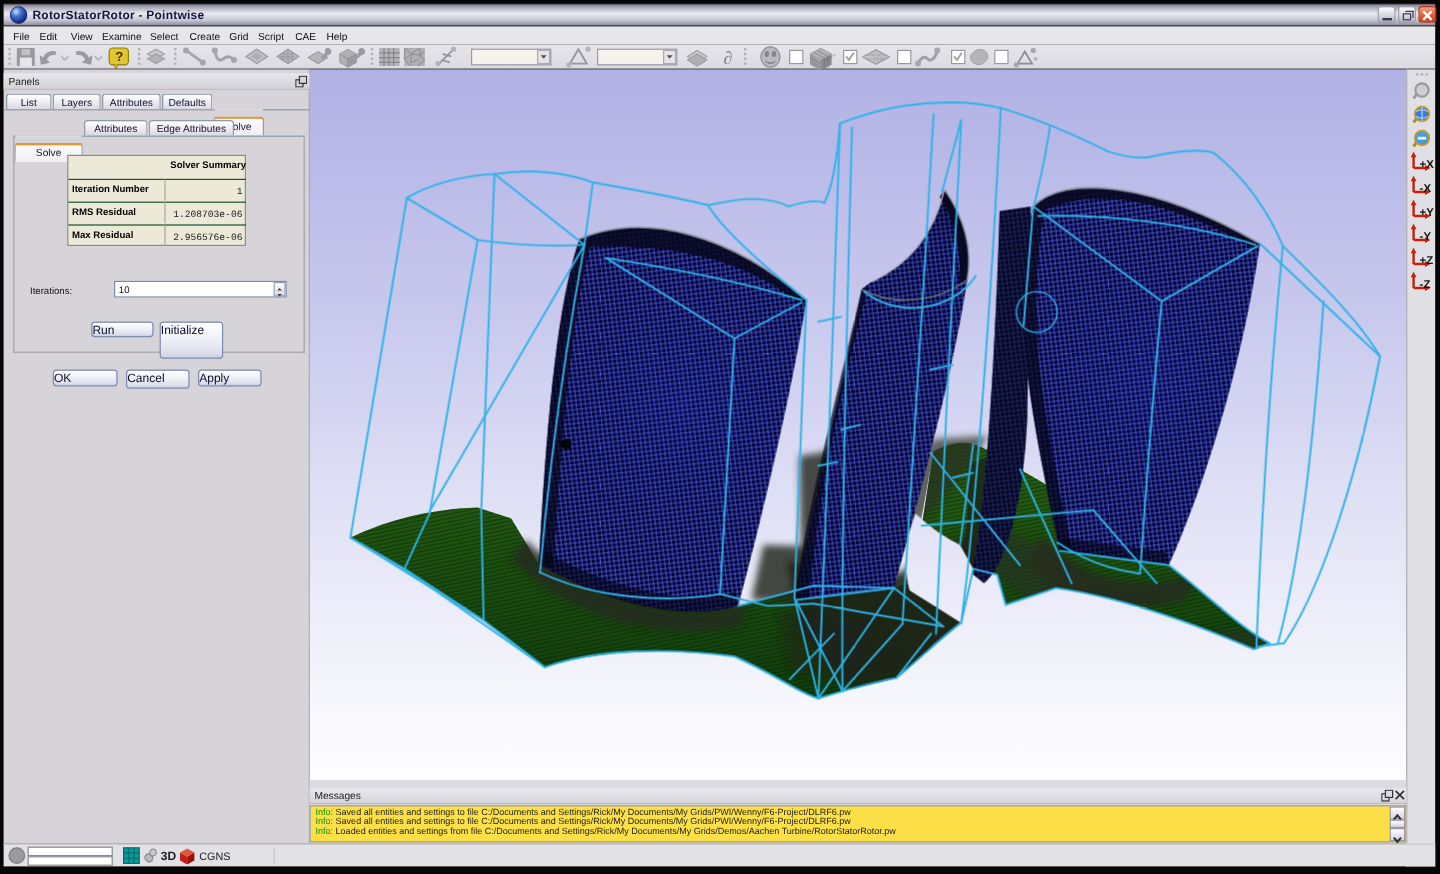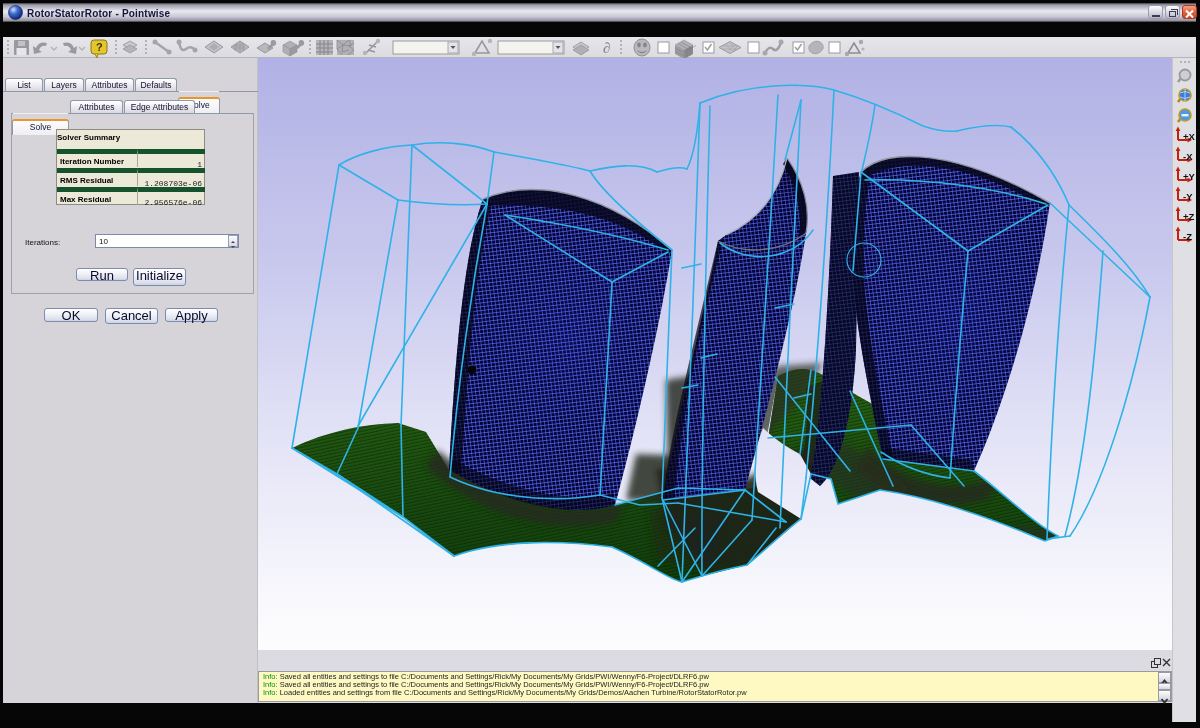--- a/index.html
+++ b/index.html
@@ -26,33 +26,33 @@
 #panelhdr { position:absolute; left:0; top:3px; width:255px; height:14px;
   background:linear-gradient(180deg,#e8e7ec,#d2d1d7); border-bottom:1px solid #bebdc5;}
 #panelhdr span { position:absolute; left:4px; top:2px; font-size:8.5px; color:#222; }
 .tab { position:absolute; white-space:nowrap; overflow:hidden; font-size:8.5px; color:#101030; text-align:center;
   background:linear-gradient(180deg,#ffffff,#eceaf0 55%,#d9d8df); border:1px solid #8e9aa8; border-bottom:none;
   border-radius:3px 3px 0 0; padding-top:1px; }
 .tabactive { background:linear-gradient(180deg,#fcfcfd,#efeff3); border-top:2px solid #e8952e;margin-top:22px; }
 .grp { position:absolute; border:1px solid #a2a1a8; }
 
 #tbl { position:absolute; border:1px solid #8d8c80; background:#ece9d8; }
-#tbl .cell { position:absolute; border-left:1px solid #a9a898; border-top:5px solid #14532d; font-size:8px; white-space:nowrap; }
-.btn { position:absolute; border:1px solid #7c8cb0; border-radius:3px; font-size:13px; color:#0a0a2a; text-align:center;
+#tbl .cell { position:absolute; border-left:1px solid #a9a898; border-top:1px solid #14532d; font-size:8px; white-space:nowrap; }
+.btn { position:absolute; border:1px solid #7c8cb0; border-radius:3px; font-size:10px; color:#0a0a2a; 
   background:linear-gradient(180deg,#ffffff,#f2f3f8 40%,#dde0ec 85%,#ccd1e2); }
 
 #viewport { position:absolute; left:258px; top:58px; width:914px; height:594px; }
 
 #rtoolbar { position:absolute; left:1172px; top:58px; width:24px; height:664px; background:#e0dfe4; border-left:1px solid #c6c5cc; }
 
 #messages { position:absolute; left:258px; top:655px; width:914px; height:48px; background:#dcdbe1; }
 #msghdr { position:absolute; left:0; top:2px; width:914px; height:13px;
   background:linear-gradient(180deg,#e9e8ed,#d6d5db); border-bottom:1px solid #bcbbc3; }
 #msghdr span{ position:absolute; left:4px; top:1px; font-size:8.5px; color:#222;}
-#msgbody { position:absolute; left:0; top:16px; width:914px; height:31px; background:#fef9c3; border:1px solid #9a99a2; }
+#msgbody { position:absolute; left:0; top:16px; width:914px; height:31px; background:#fde047; border:1px solid #9a99a2; }
 .logline { position:absolute; left:4px; font-size:7.5px; line-height:8px; height:8px; white-space:nowrap; color:#1c1c1c; }
 .logline b { color:#089408; font-weight:normal; }
 
 #statusbar { position:absolute; left:3px; top:703px; width:1193px; height:19px; background:#e2e1e6; border-top:1px solid #c8c7cf; }
 </style>
 </head>
 <body>
 <div id="win">
 
   <div id="titlebar">
@@ -74,20 +74,32 @@
       <div style="left:3px;top:5px;width:7px;height:6px;border:1px solid #3a3a52"></div>
       <div style="left:5px;top:3px;width:7px;height:6px;border:1px solid #3a3a52;border-bottom:none;border-left:none"></div>
     </div>
     <div class="tbtn" id="btnclose" style="left:1179px">
       <svg width="13" height="12">
           <path d="M3 2.5 L10 9.5 M10 2.5 L3 9.5" stroke="#fff" stroke-width="2"></path>
         </svg>
     </div>
   </div>
 
+  <div id="menubar">
+    <span style="left:8px">File</span>
+      <span style="left:30px">Edit</span>
+      <span style="left:56px">View</span>
+    <span style="left:82px">Examine</span>
+      <span style="left:122px">Select</span>
+      <span style="left:155px">Create</span>
+    <span style="left:188px">Grid</span>
+      <span style="left:212px">Script</span>
+      <span style="left:243px">CAE</span>
+    <span style="left:269px">Help</span>
+  </div>
 
   <div id="toolbar">
     <svg width="1193" height="21" viewBox="0 0 1193 21">
       <defs>
         <g id="grip">
             <g fill="#b2b1ba">
               <rect x="0" y="3" width="2" height="2"></rect>
               <rect x="0" y="7" width="2" height="2"></rect>
               <rect x="0" y="11" width="2" height="2"></rect>
               <rect x="0" y="15" width="2" height="2"></rect>
@@ -215,59 +227,66 @@
       <rect x="826" y="5" width="11" height="11" fill="#fff" stroke="#9a99a2"></rect>
 
       <path d="M845 16 L851 6 L857 16 Z" fill="none" stroke="#8d8d91" stroke-width="1.5"></path>
       <circle cx="858" cy="5" r="2.2" fill="#a8a8ac"></circle>
         <circle cx="844" cy="17" r="2.2" fill="#a8a8ac"></circle>
         <circle cx="860" cy="12" r="1.6" fill="#b5b5b9"></circle>
     </svg>
   </div>
 
   <div id="panel">
+    <div id="panelhdr">
+        <span>Panels</span>
+      <svg class="abs" style="left:243px;top:2px" width="10" height="10">
+        <rect x="0.5" y="3.5" width="6" height="6" fill="none" stroke="#333"></rect>
+        <rect x="3.5" y="0.5" width="6" height="6" fill="#d8d6da" stroke="#333"></rect>
+      </svg>
+    </div>
 
     <div class="tab" style="left:2px;top:20px;width:38px;height:13px">List</div>
     <div class="tab" style="left:41px;top:20px;width:40px;height:13px">Layers</div>
     <div class="tab" style="left:82px;top:20px;width:49px;height:13px">Attributes</div>
     <div class="tab" style="left:132px;top:20px;width:42px;height:13px">Defaults</div>
     <div class="tab tabactive" style="left:175px;top:17px;width:42px;height:16px">Solve</div>
     <div class="abs" style="left:0;top:33px;width:255px;height:1px;background:#8e9aa8"></div>
     <div class="abs" style="left:176px;top:33px;width:40px;height:1px;background:#efeff3"></div>
 
     <div class="tab tabactive" style="left:9px;top:39px;width:57px;height:16px">Solve</div>
     <div class="tab" style="left:67px;top:42px;width:53px;height:13px">Attributes</div>
     <div class="tab" style="left:121px;top:42px;width:71px;height:13px">Edge Attributes</div>
     <div class="abs" style="left:8px;top:55px;width:243px;height:1px;background:#8e9aa8"></div>
     <div class="abs" style="left:10px;top:55px;width:55px;height:1px;background:#efeff3"></div>
 
     <div class="grp" style="left:8px;top:55px;width:243px;height:181px;border-top:none"></div>
 
     <div id="tbl" style="left:53px;top:71px;width:149px;height:76px">
-      <div class="cell" style="left:0;top:0;width:148px;height:18px;border-left:none;border-top:none;text-align:left;font-weight:bold;padding-top:3px">Solver Summary</div>
+      <div class="cell" style="left:0;top:0;width:148px;height:18px;border-left:none;border-top:none;text-align:right;font-weight:bold;padding-top:3px">Solver Summary</div>
       <div class="cell" style="left:0;top:19px;width:80px;height:18px;border-left:none;font-weight:bold;padding:3px 0 0 3px">Iteration Number</div>
       <div class="cell" style="left:80px;top:19px;width:68px;height:18px;text-align:right;font-family:'Liberation Mono',monospace;font-size:8px;padding:6px 3px 0 0;color:#222">1</div>
       <div class="cell" style="left:0;top:38px;width:80px;height:14px;border-left:none;font-weight:bold;padding:3px 0 0 3px">RMS Residual</div>
       <div class="cell" style="left:80px;top:38px;width:68px;height:18px;text-align:right;font-family:'Liberation Mono',monospace;font-size:8px;padding:6px 3px 0 0;color:#222">1.208703e-06</div>
       <div class="cell" style="left:0;top:57px;width:80px;height:18px;border-left:none;font-weight:bold;padding:3px 0 0 3px">Max Residual</div>
       <div class="cell" style="left:80px;top:57px;width:68px;height:18px;text-align:right;font-family:'Liberation Mono',monospace;font-size:8px;padding:6px 3px 0 0;color:#222">2.956576e-06</div>
     </div>
 
     <div class="abs" style="left:22px;top:180px;font-size:8px;color:#111">Iterations:</div>
     <div class="abs" style="left:92px;top:176px;width:144px;height:14px;background:#fff;border:1px solid #7d8ba8">
       <div class="abs" style="left:3px;top:2px;font-size:8px;color:#111">10</div>
       <div class="abs" style="left:132px;top:0px;width:10px;height:12px;background:linear-gradient(180deg,#fdfdfe,#d8d8e2);border:1px solid #93a0b8">
         <svg width="8" height="10" style="margin-left:0px">
             <path d="M2 3 L4 1 L6 3 Z M2 6 L4 8 L6 6 Z" fill="#445"></path>
           </svg>
       </div>
     </div>
 
     <div class="btn" style="left:73px;top:210px;width:52px;height:13px;line-height:13px">Run</div>
-    <div class="btn" style="left:130px;top:210px;width:53px;height:18px;line-height:13px">Initialize</div>
+    <div class="btn" style="left:130px;top:210px;width:53px;height:31px;line-height:13px">Initialize</div>
 
     <div class="btn" style="left:41px;top:250px;width:54px;height:14px;line-height:14px">OK</div>
     <div class="btn" style="left:102px;top:250px;width:53px;height:16px;line-height:14px">Cancel</div>
     <div class="btn" style="left:162px;top:250px;width:53px;height:14px;line-height:14px">Apply</div>
   </div>
 
   <div id="viewport">
   <svg width="914" height="594" viewBox="0 0 914 594">
     <defs>
       <linearGradient id="bgG" x1="0" y1="0" x2="0" y2="594" gradientUnits="userSpaceOnUse">
@@ -513,20 +532,23 @@
       <text x="10" y="142" font-size="9.5" font-weight="bold" fill="#111">-Y</text>
       <use href="#ax" y="80"></use>
       <text x="10" y="162" font-size="9.5" font-weight="bold" fill="#111">+Z</text>
       <use href="#ax" y="100"></use>
       <text x="10" y="182" font-size="9.5" font-weight="bold" fill="#111">-Z</text>
     </svg>
   </div>
   <div class="abs" style="left:258px;top:650px;width:914px;height:6px;background:#dcdbe1"></div>
 
   <div id="messages">
+    <div id="msghdr">
+        <span>Messages</span>
+      </div>
     <div id="msgbody">
       <div class="logline" style="top:1px"><b>Info:</b> Saved all entities and settings to file C:/Documents and Settings/Rick/My Documents/My Grids/PWI/Wenny/F6-Project/DLRF6.pw</div>
       <div class="logline" style="top:9px"><b>Info:</b> Saved all entities and settings to file C:/Documents and Settings/Rick/My Documents/My Grids/PWI/Wenny/F6-Project/DLRF6.pw</div>
       <div class="logline" style="top:17px"><b>Info:</b> Loaded entities and settings from file C:/Documents and Settings/Rick/My Documents/My Grids/Demos/Aachen Turbine/RotorStatorRotor.pw</div>
       <div class="abs" style="right:0;top:0;width:13px;height:29px;background:#dcdbe1">
         <div class="abs" style="left:0;top:0;width:13px;height:11px;background:linear-gradient(180deg,#fdfdfe,#d4d4de);border:1px solid #9a99a2">
           <svg width="11" height="9">
               <path d="M2.5 6 L5.5 2.5 L8.5 6" fill="none" stroke="#333" stroke-width="1.8"></path>
             </svg>
         </div>
@@ -538,13 +560,34 @@
         </div>
       </div>
     </div>
     <svg class="abs" style="left:893px;top:3px" width="20" height="11">
       <rect x="0.5" y="3.5" width="6" height="6" fill="none" stroke="#333"></rect>
       <rect x="3.5" y="0.5" width="6" height="6" fill="#dcdbe1" stroke="#333"></rect>
       <path d="M12 1 L19 8 M19 1 L12 8" stroke="#333" stroke-width="1.4"></path>
     </svg>
   </div>
 
+  <div id="statusbar">
+    <svg width="1193" height="18" viewBox="0 0 1193 18">
+      <circle cx="11" cy="9" r="6.5" fill="#9a999e" stroke="#7e7d82"></circle>
+      <rect x="20.5" y="2" width="70" height="7" fill="#fff" stroke="#8a8992"></rect>
+      <rect x="20.5" y="10" width="70" height="7" fill="#fff" stroke="#8a8992"></rect>
+      <rect x="100" y="2.5" width="13" height="13" fill="#0a9a9a" stroke="#056a6a"></rect>
+      <path d="M100 6.8 h13 M100 11.2 h13 M104.3 2.5 v13 M108.7 2.5 v13" stroke="#056a6a" stroke-width="1"></path>
+      <g transform="translate(116,2)">
+        <path d="M2 10 a3 3 0 0 1 4 -4 l2 2 a3 3 0 0 1 -4 4 Z" fill="#b8b7bc" stroke="#8a898e"></path>
+        <path d="M6 6 a3 3 0 0 1 4 -4 l1 1 a3 3 0 0 1 -4 4 Z" fill="#cac9ce" stroke="#8a898e"></path>
+      </g>
+      <text x="131" y="13" font-size="10" font-weight="bold" fill="#1a1a1a">3D</text>
+      <g transform="translate(146,2)">
+        <path d="M1 4.5 L7 1 L13 4.5 L7 8 Z" fill="#e05548"></path>
+        <path d="M1 4.5 V11 L7 14.5 V8 Z" fill="#c22015"></path>
+        <path d="M13 4.5 V11 L7 14.5 V8 Z" fill="#9a1208"></path>
+      </g>
+      <text x="163" y="12.5" font-size="9" fill="#1a1a1a">CGNS</text>
+      <rect x="225" y="2" width="1" height="14" fill="#c4c3ca"></rect>
+    </svg>
+  </div>
 </div>
 
 </body></html>

